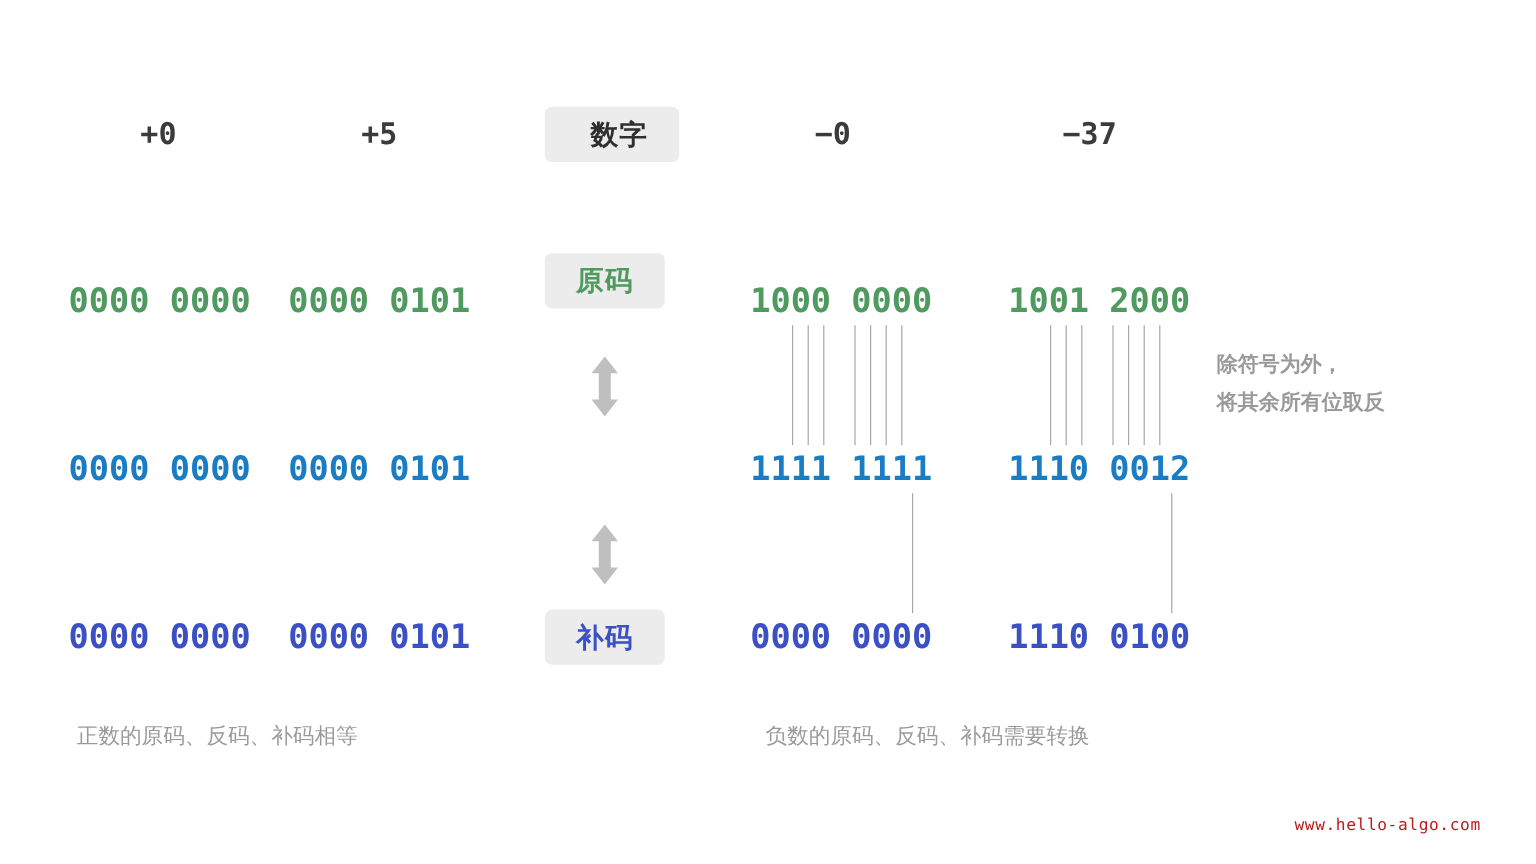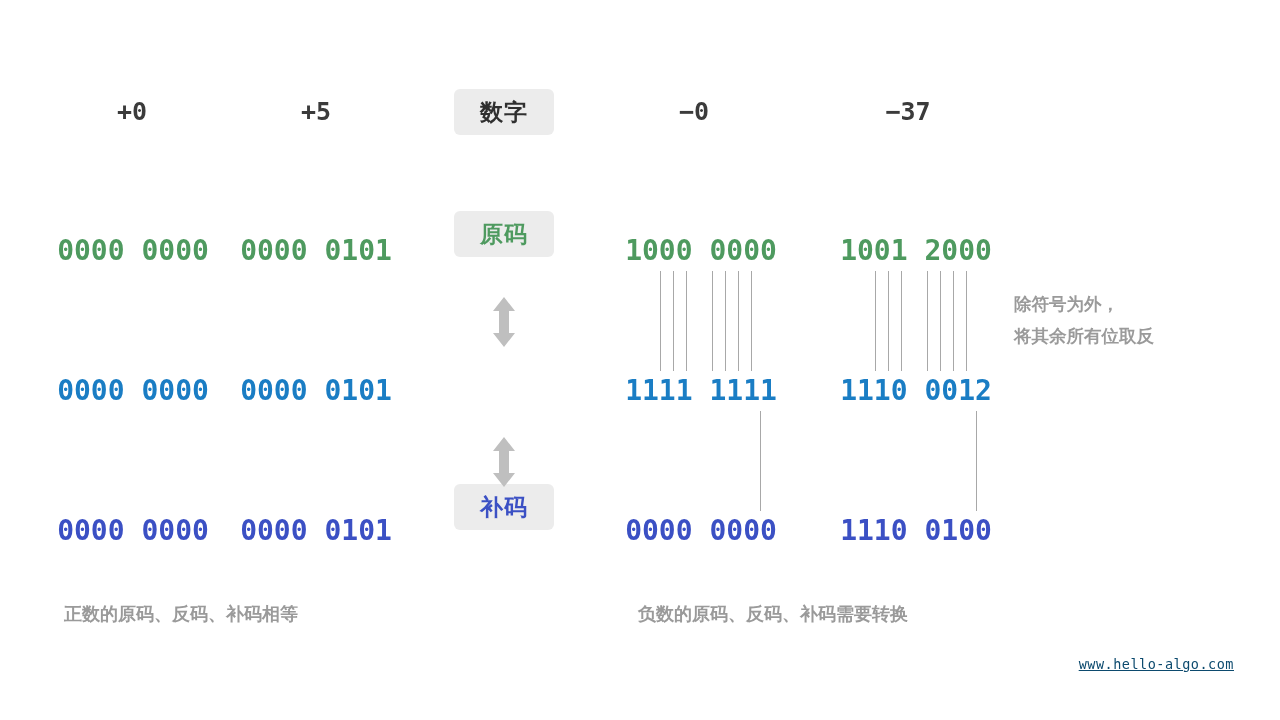--- a/index.html
+++ b/index.html
@@ -107,62 +107,61 @@
     white-space: pre-line;
     text-align: left;
   }
 
   
   .caption {
     position: absolute;
     color: #9a9a9a;
     font-family: "DejaVu Sans", "Liberation Sans", sans-serif;
     font-size: 18px;
-    font-weight: bold;
+    font-weight: normal;
     line-height: 28px;
     text-align: left;
     white-space: nowrap;
   }
 
   
   #watermark {
     position: absolute;
     right: 38px;
-    bottom: 40px;
-    color: #0c4a6e;
+    bottom: 16px;
+    color: #b91c1c;
     font-family: "DejaVu Sans Mono", "Liberation Mono", monospace;
     font-size: 13.5px;
     letter-spacing: 0.5px;
-    text-decoration: underline;
   }
 </style>
 </head>
 <body>
 
 <div id="page">
   <div id="card">
 
     <div class="num-head" style="left:24px;">+0</div>
 
     <div class="num-head" style="left:208px;">+5</div>
 
     <div class="num-head" style="left:586px;">−0</div>
 
     <div class="num-head" style="left:800px;">−37</div>
 
-    <div class="badge dark" style="top:81px;">
+    <div class="badge dark" style="top:81px;padding-left:12px;">
       <span>数字</span>
     </div>
 
     <div class="badge green" style="top:203px;">
       <span>原码</span>
     </div>
 
 
-    <div class="badge indigo" style="top:476px;">
+    <div class="badge indigo" style="top:500px;">
       <span>补码</span>
     </div>
 
     <div class="dbl-arrow" style="top:288px;">
       <svg width="30" height="52" viewBox="0 0 30 52" xmlns="http://www.w3.org/2000/svg">
         <path d="M15 1 L26 15 L20 15 L20 37 L26 37 L15 51 L4 37 L10 37 L10 15 L4 15 Z" fill="#bfbfbf"></path>
       </svg>
     </div>
 
     <div class="dbl-arrow" style="top:428px;">

